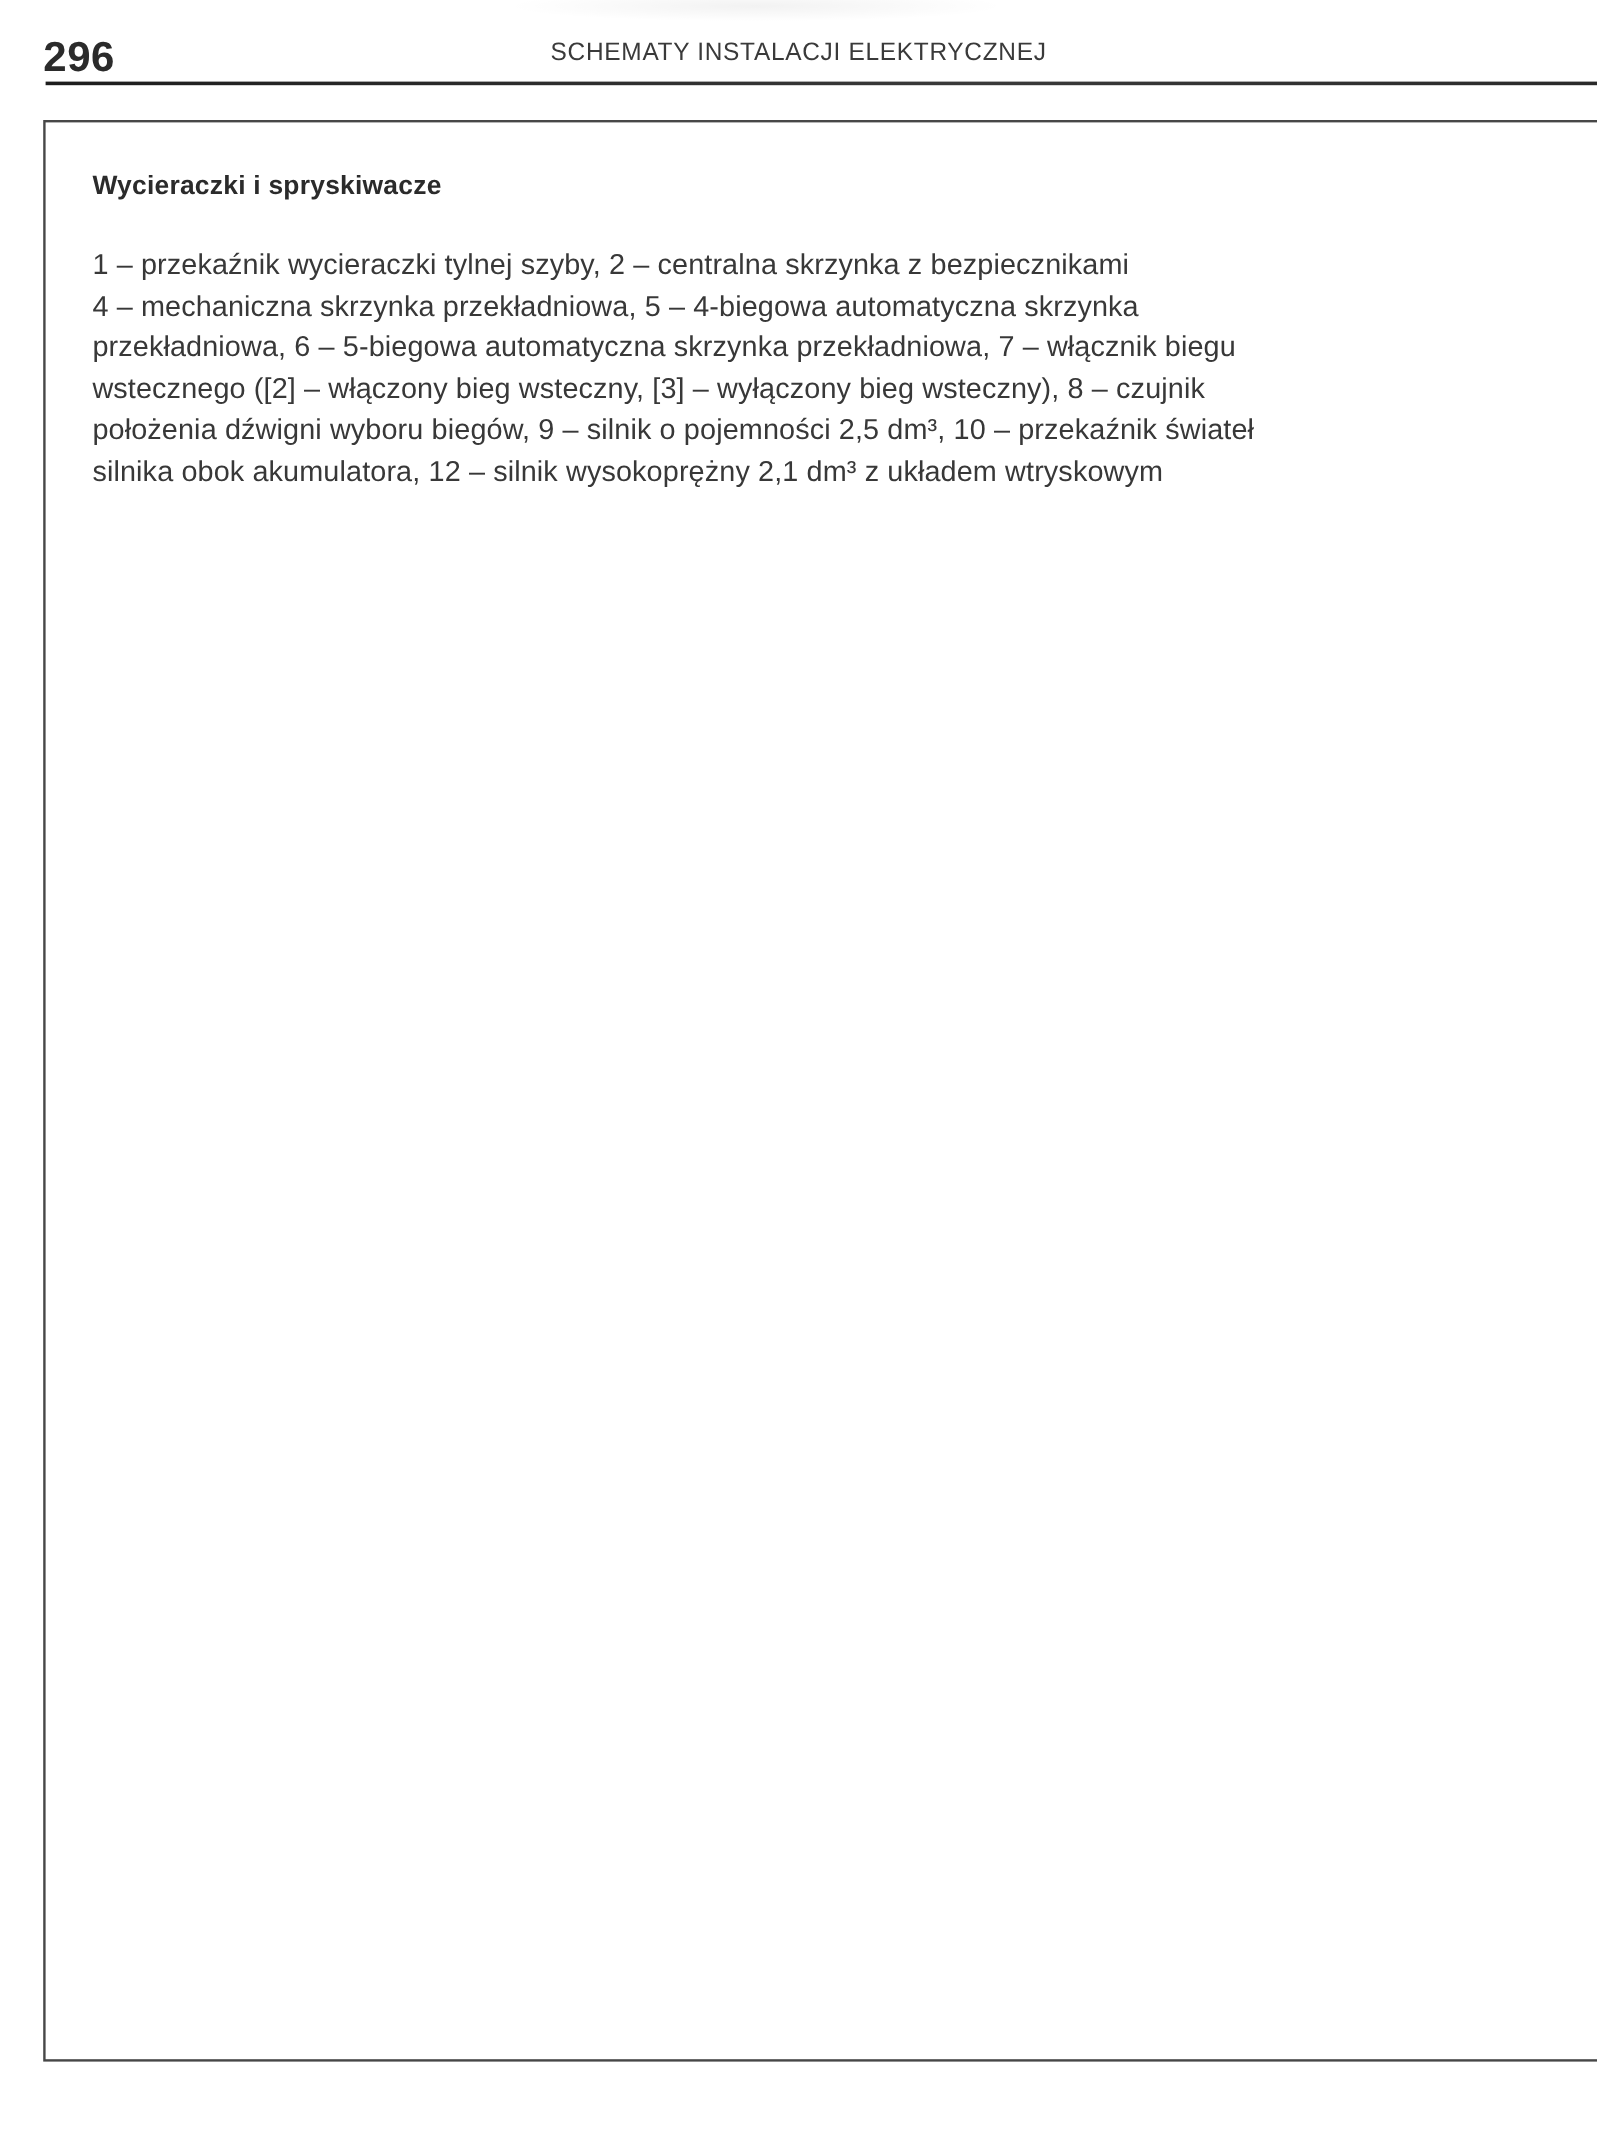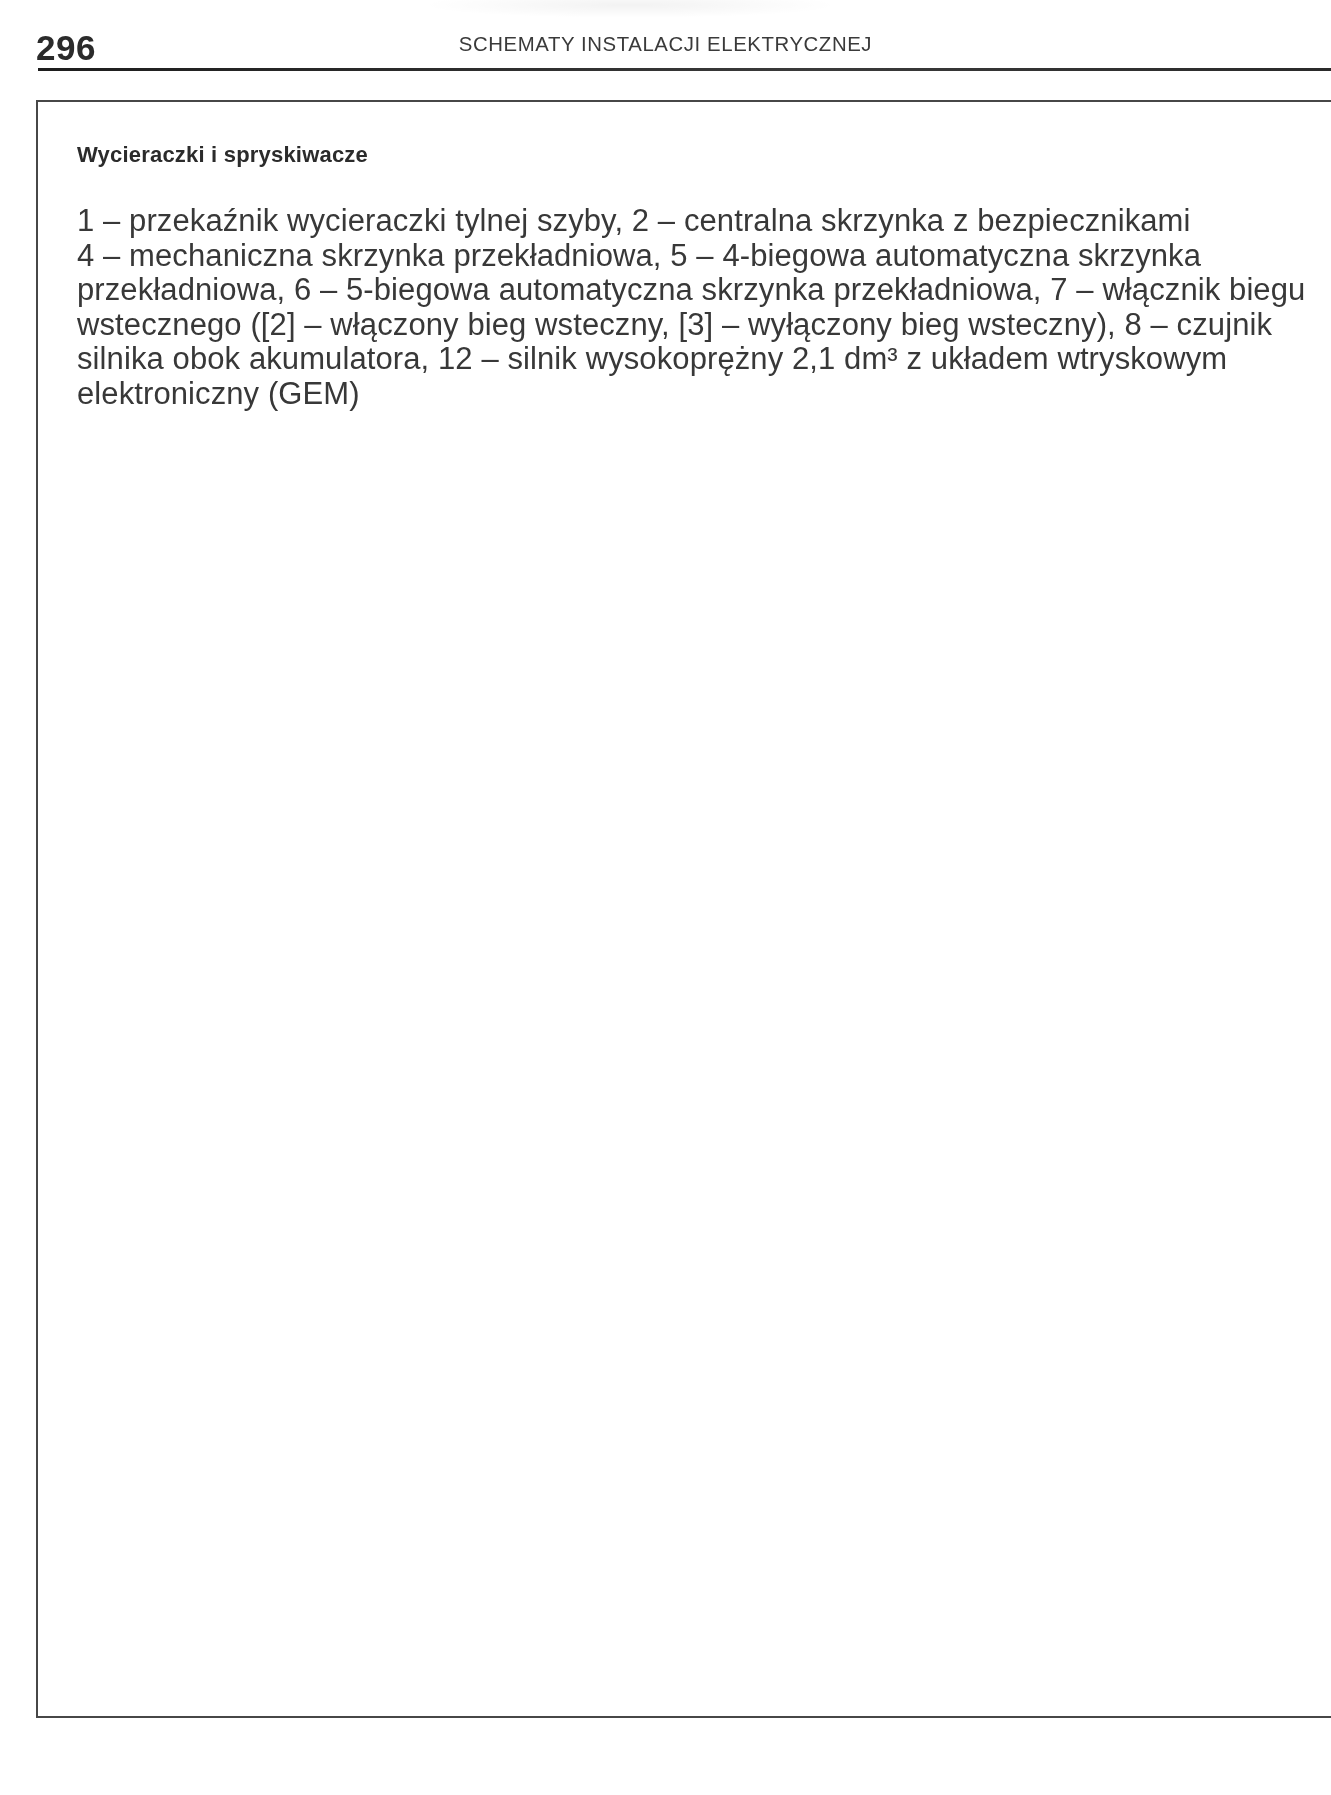--- a/index.html
+++ b/index.html
@@ -77,21 +77,21 @@
     margin: 0;
     font-size: 22px;
     font-weight: bold;
     color: #2b2b2b;
     letter-spacing: 0.2px;
   }
   .legend {
     margin-top: 36px;
   }
   .legend-line {
-    font-size: 31px;
+    font-size: 24px;
     line-height: 34.6px;
     color: #383838;
     white-space: nowrap;
     letter-spacing: 0.1px;
   }
 </style>
 </head>
 <body>
 
 <div class="scan-smudge"></div>
@@ -103,16 +103,16 @@
 
 <div class="header-rule"></div>
 
 <div class="content-box">
   <h2 class="box-heading">Wycieraczki i spryskiwacze</h2>
   <div class="legend">
     <div class="legend-line">1 – przekaźnik wycieraczki tylnej szyby, 2 – centralna skrzynka z bezpiecznikami</div>
     <div class="legend-line">4 – mechaniczna skrzynka przekładniowa, 5 – 4-biegowa automatyczna skrzynka</div>
     <div class="legend-line">przekładniowa, 6 – 5-biegowa automatyczna skrzynka przekładniowa, 7 – włącznik biegu</div>
     <div class="legend-line">wstecznego ([2] – włączony bieg wsteczny, [3] – wyłączony bieg wsteczny), 8 – czujnik</div>
+    <div class="legend-line">położenia dźwigni wyboru biegów, 9 – silnik o pojemności 2,5 dm³, 10 – przekaźnik świateł</div>
     <div class="legend-line">silnika obok akumulatora, 12 – silnik wysokoprężny 2,1 dm³ z układem wtryskowym</div>
-    <div class="legend-line">elektroniczny (GEM)</div>
   </div>
 </div>
 
 </body></html>

